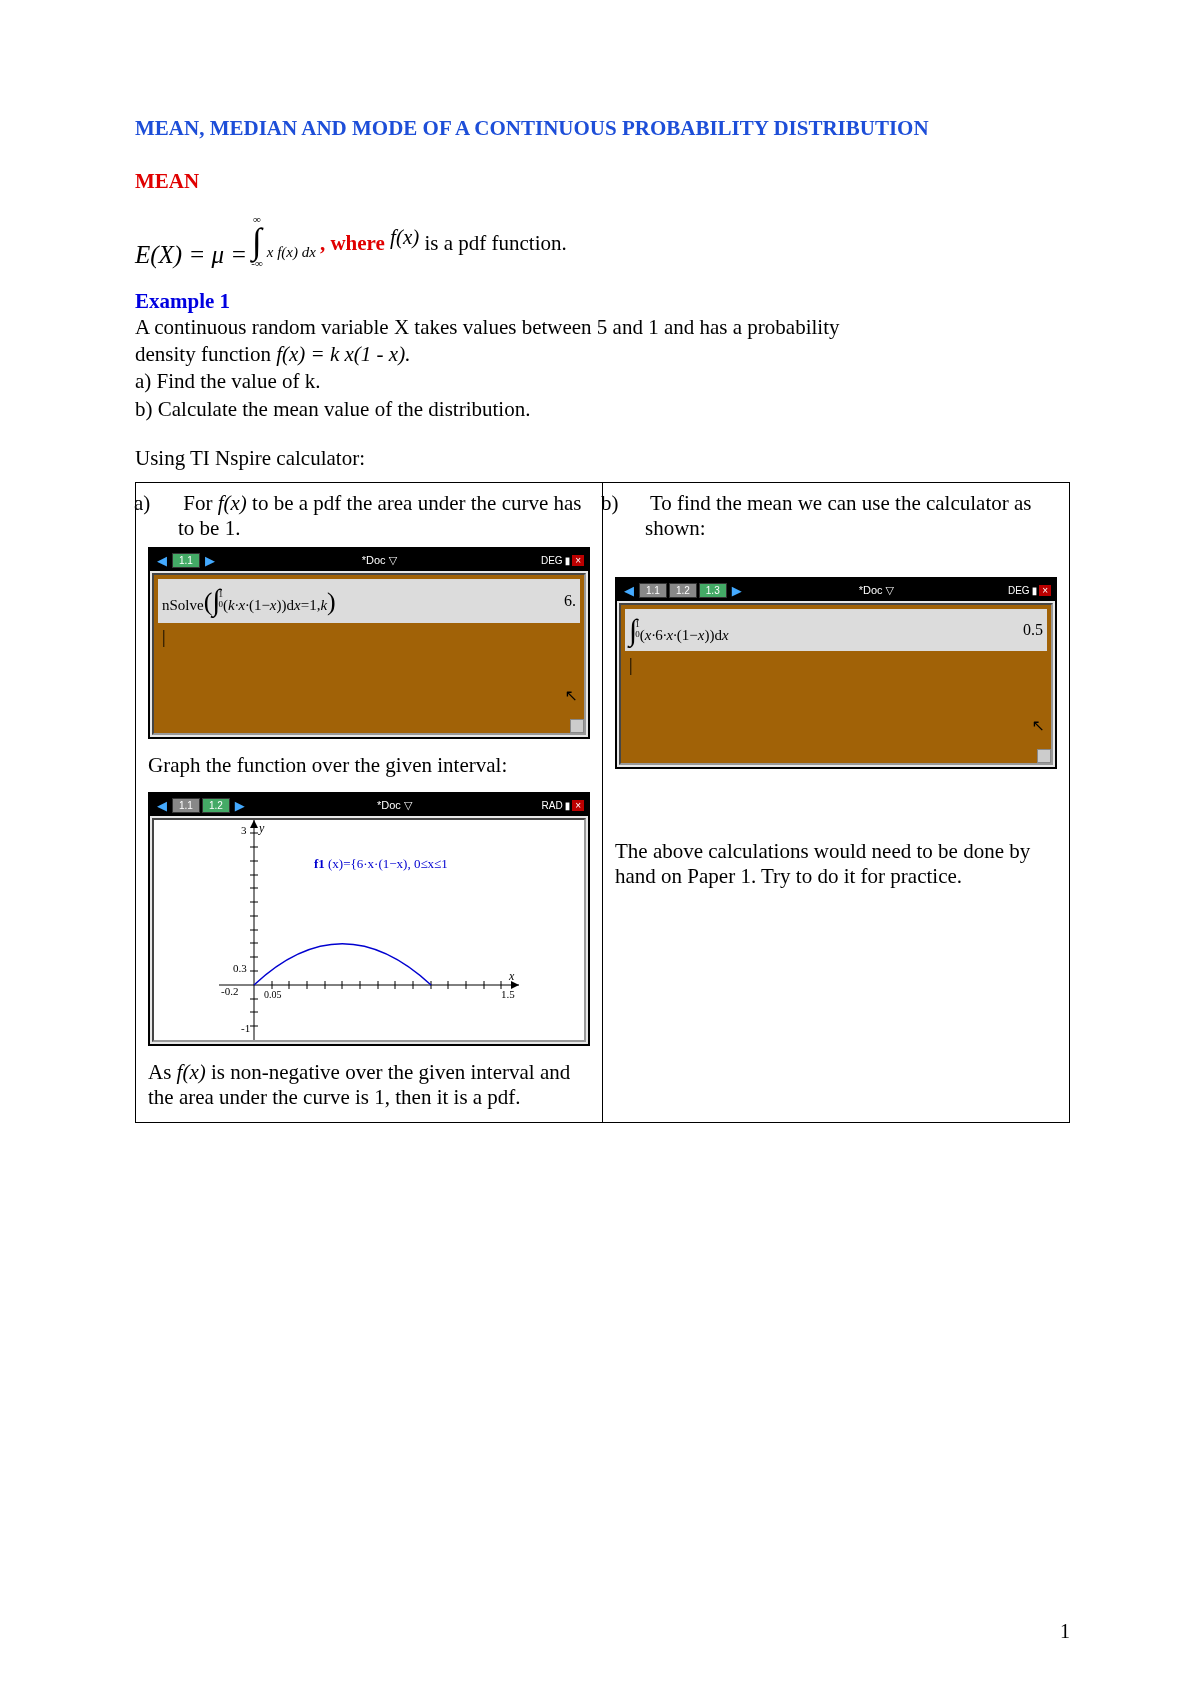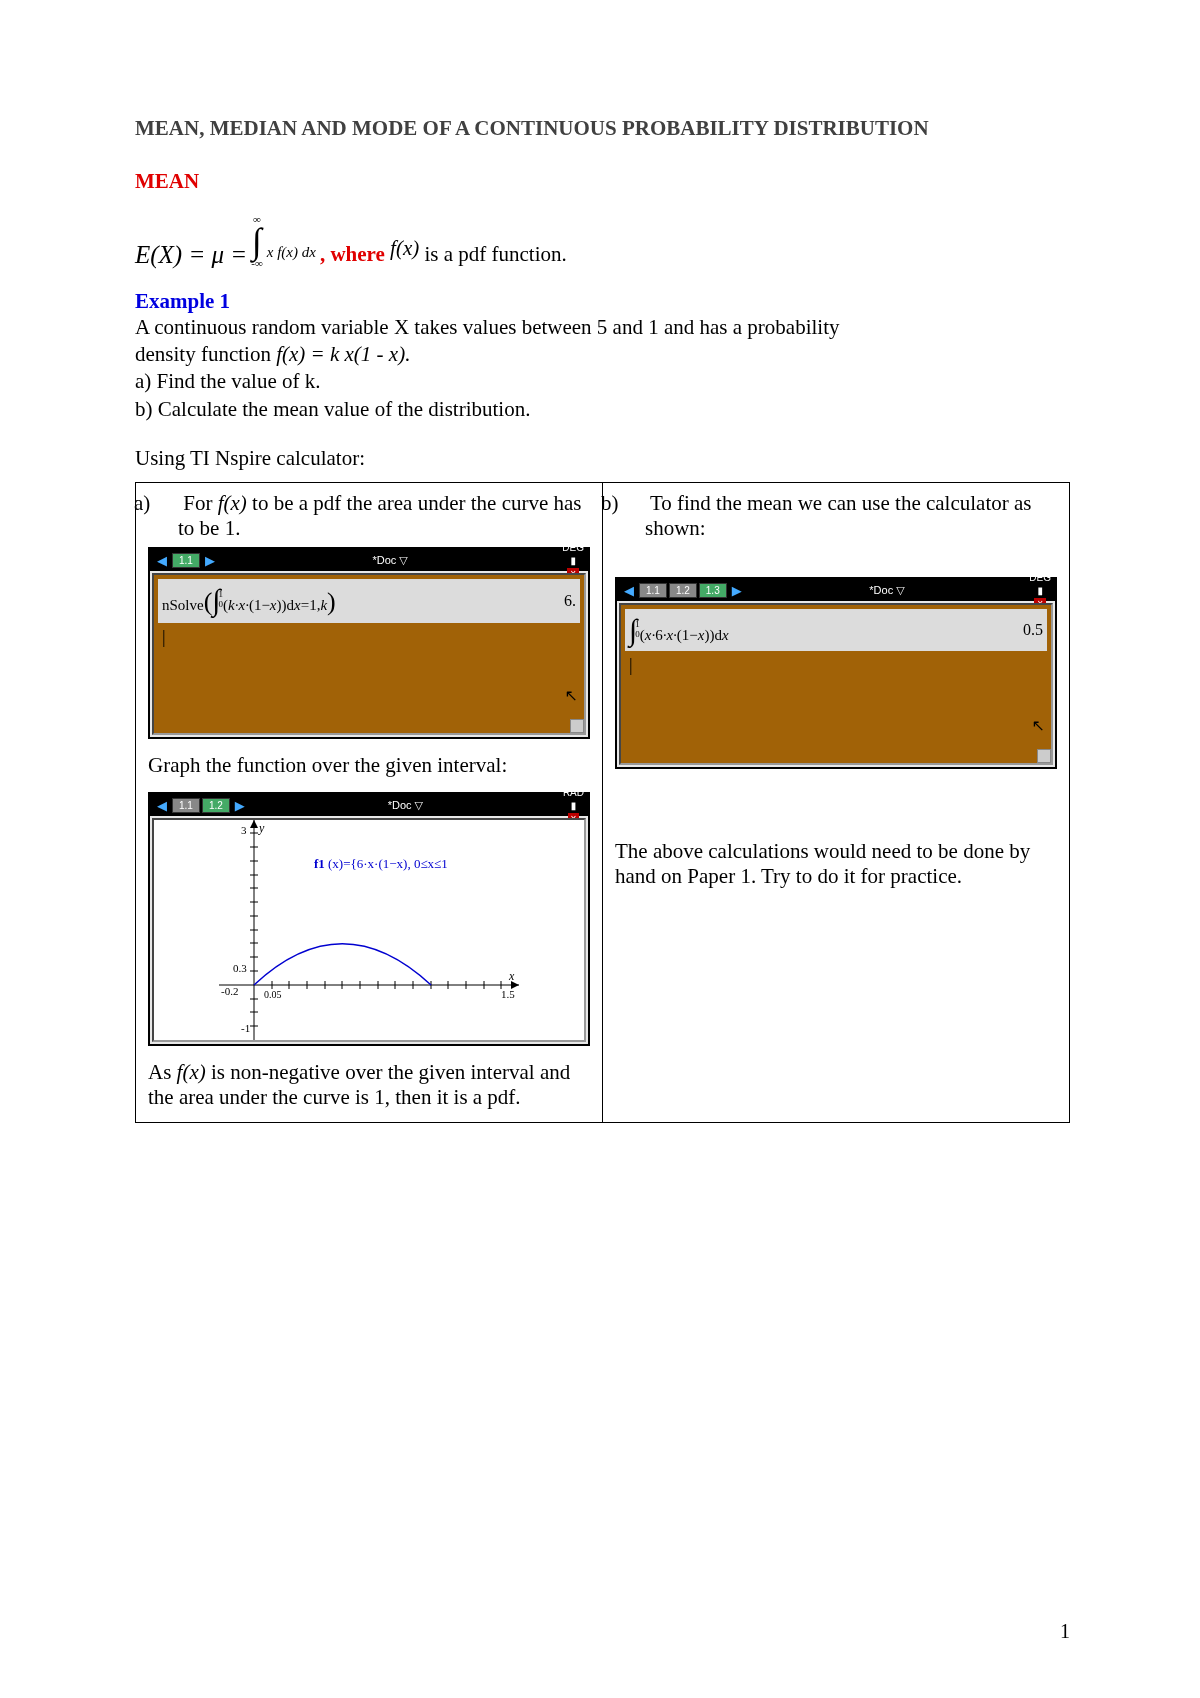--- a/index.html
+++ b/index.html
@@ -11,21 +11,21 @@
     color: #000;
   }
   .page {
     width: 1200px;
     height: 1698px;
     position: relative;
     box-sizing: border-box;
     padding: 115px 130px 60px 135px;
   }
   .title {
-    color: #404040;
+    color: #1d4ed8;
     font-weight: bold;
     line-height: 1.25;
     margin-bottom: 28px;
   }
   .mean-heading {
     color: #E00000;
     font-weight: bold;
     margin-bottom: 20px;
   }
   .formula-row {
@@ -90,21 +90,21 @@
     border: 1px solid #333;
     font-size: 10px;
   }
   .calc .tab.active { background: #4A6; }
   .calc .arrow {
     color: #4AF;
     padding: 0 3px;
     font-size: 13px;
   }
   .calc .barfill { flex: 1; text-align: center; color:#fff; font-size:11px;}
-  .calc .barright { color:#fff; font-size:10px; display:flex; align-items:center; gap:2px;flex-direction:column;}
+  .calc .barright { color:#fff; font-size:10px; display:flex; align-items:center; gap:2px;}
   .calc .close { background:#b00; color:#fff; padding:0 3px; font-size:10px;}
   .calc .screen {
     background: #a16207;
     border: 2px inset #999;
     margin: 2px;
     padding: 4px;
     min-height: 150px;
     font-family: "Times New Roman", serif;
     font-size: 16px;
     position: relative;
@@ -153,21 +153,21 @@
   <div class="formula-row">
     <span style="font-style:italic; font-size:25px;">E(X) = μ =</span>
     <span style="display:inline-flex; align-items:center; margin:0 4px;">
       <span style="display:flex; flex-direction:column; align-items:center; font-size:11px; line-height:1; font-style:normal;">
         <span>∞</span>
         <span style="font-size:36px; line-height:0.9;">∫</span>
         <span>-∞</span>
       </span>
     </span>
     <span style="font-style:italic; font-size:15px; margin-bottom:8px;">x f(x) dx</span>
-    <span class="formula-after" style="margin-left:4px; margin-bottom:2px;">
+    <span class="formula-after" style="margin-left:4px; margin-bottom:13px;">
       <span class="where-red">, where </span>
       <span class="fx" style="position:relative; top:-6px;">f(x)</span>
       <span> is a pdf function.</span>
     </span>
   </div>
 
   <div class="ex-head">Example 1</div>
   <div class="bodytext">
     <span>A continuous random variable X takes values between 5 and 1 and has a probability</span><br>
     <span>density function </span>

